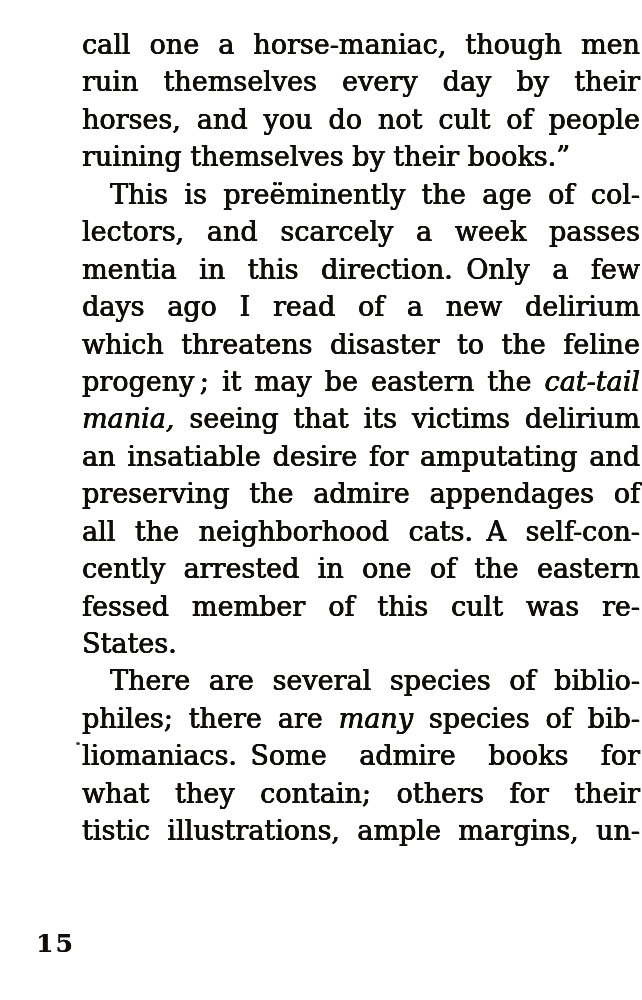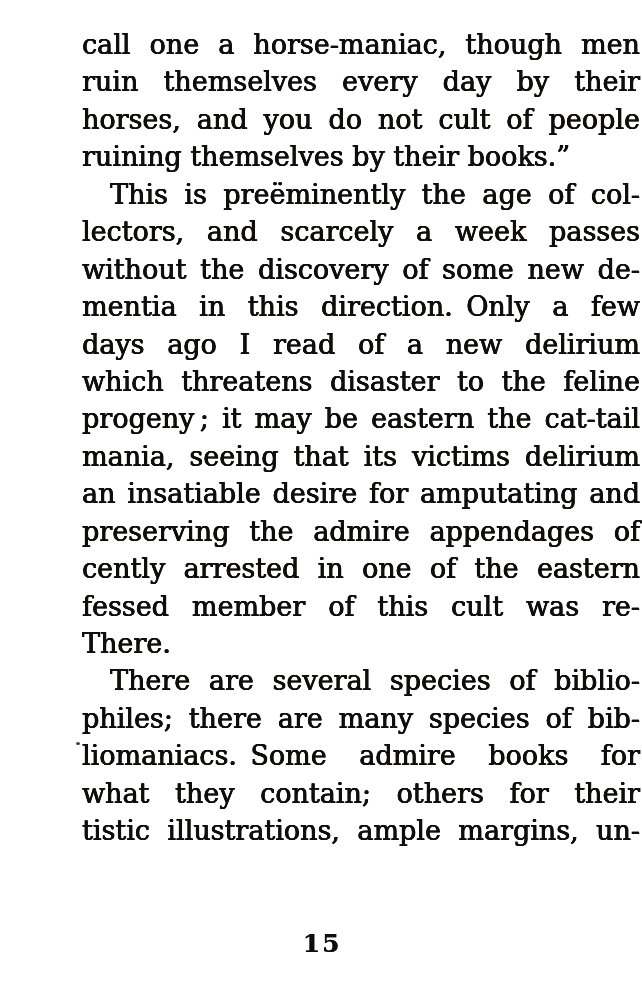--- a/index.html
+++ b/index.html
@@ -40,27 +40,27 @@
     height: 37.45px;
     overflow: visible;
   }
   .line-end {
     text-align-last: left;
   }
   .line-indent {
     padding-left: 28px;
   }
   .italic {
+    font-style: italic;
   }
   .folio {
     position: absolute;
-    left: 8px;
+    left: 0;
     top: 929px;
     width: 556px;
-    text-align: center;
     color: var(--ink, #0f0e0c);
     font-size: 25px;
     letter-spacing: 2px;
     font-weight: bold;
     text-shadow: 0.3px 0 currentColor;
   }
   .speck {
     position: absolute;
     left: 40px;
     top: 742px;
@@ -78,31 +78,31 @@
   <div class="text-block">
       <div class="paragraph">
         <div class="line"><span>call one a horse-maniac, though men</span></div>
         <div class="line"><span>ruin themselves every day by their</span></div>
         <div class="line"><span>horses, and you do not cult of people</span></div>
         <div class="line line-end"><span>ruining themselves by their books.”</span></div>
       </div>
       <div class="paragraph">
         <div class="line line-indent"><span>This is preëminently the age of col-</span></div>
         <div class="line"><span>lectors, and scarcely a week passes</span></div>
-        <div class="line"><span>without the discovery of some new de-</span></div>
         <div class="line"><span>mentia in this direction. Only a few</span></div>
         <div class="line"><span>days ago I read of a new delirium</span></div>
         <div class="line"><span>which threatens disaster to the feline</span></div>
         <div class="line"><span>progeny ; it may be eastern the </span><span class="italic">cat-tail</span></div>
         <div class="line"><span class="italic">mania,</span><span> seeing that its victims delirium</span></div>
         <div class="line"><span>an insatiable desire for amputating and</span></div>
         <div class="line"><span>preserving the admire appendages of</span></div>
+        <div class="line"><span>all the neighborhood cats. A self-con-</span></div>
         <div class="line"><span>cently arrested in one of the eastern</span></div>
         <div class="line"><span>fessed member of this cult was re-</span></div>
-        <div class="line line-end"><span>There.</span></div>
+        <div class="line line-end"><span>States.</span></div>
       </div>
       <div class="paragraph">
         <div class="line line-indent"><span>There are several species of biblio-</span></div>
         <div class="line"><span>philes; there are </span><span class="italic">many</span><span> species of bib-</span></div>
         <div class="line"><span>liomaniacs. Some admire books for</span></div>
         <div class="line"><span>what they contain; others for their</span></div>
         <div class="line"><span>tistic illustrations, ample margins, un-</span></div>
       </div>
     </div>
   <div class="folio">15</div>

